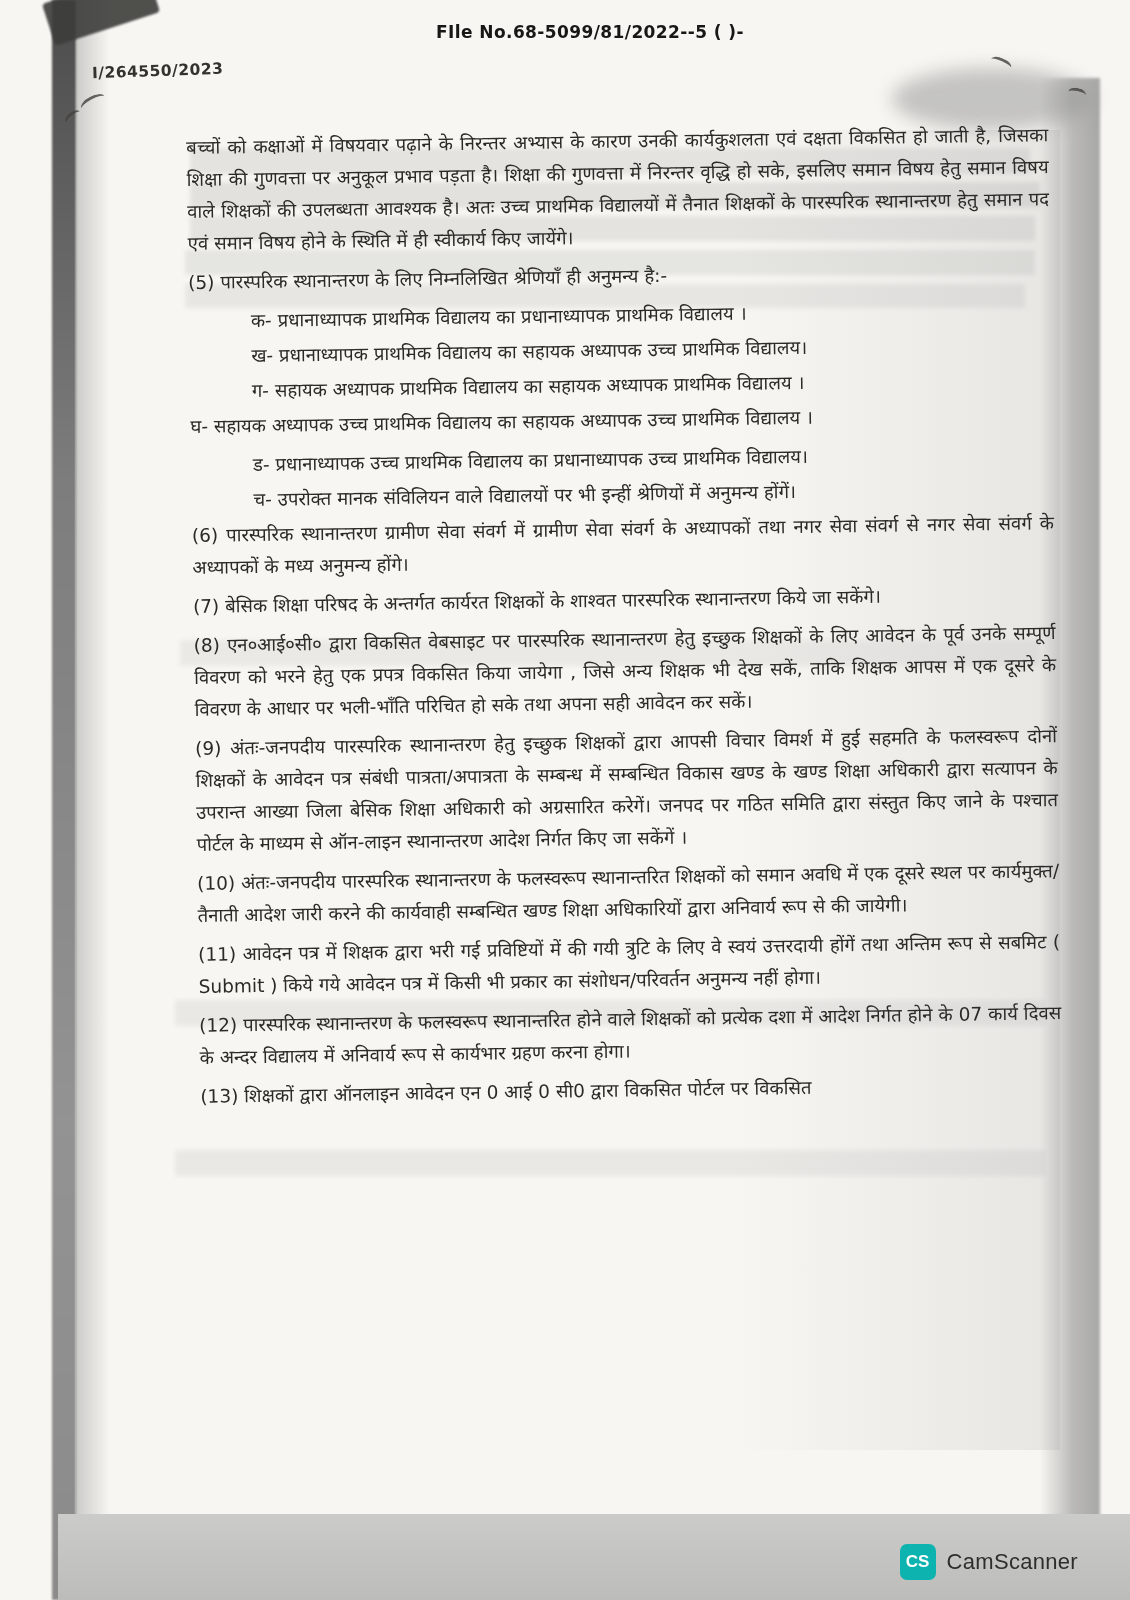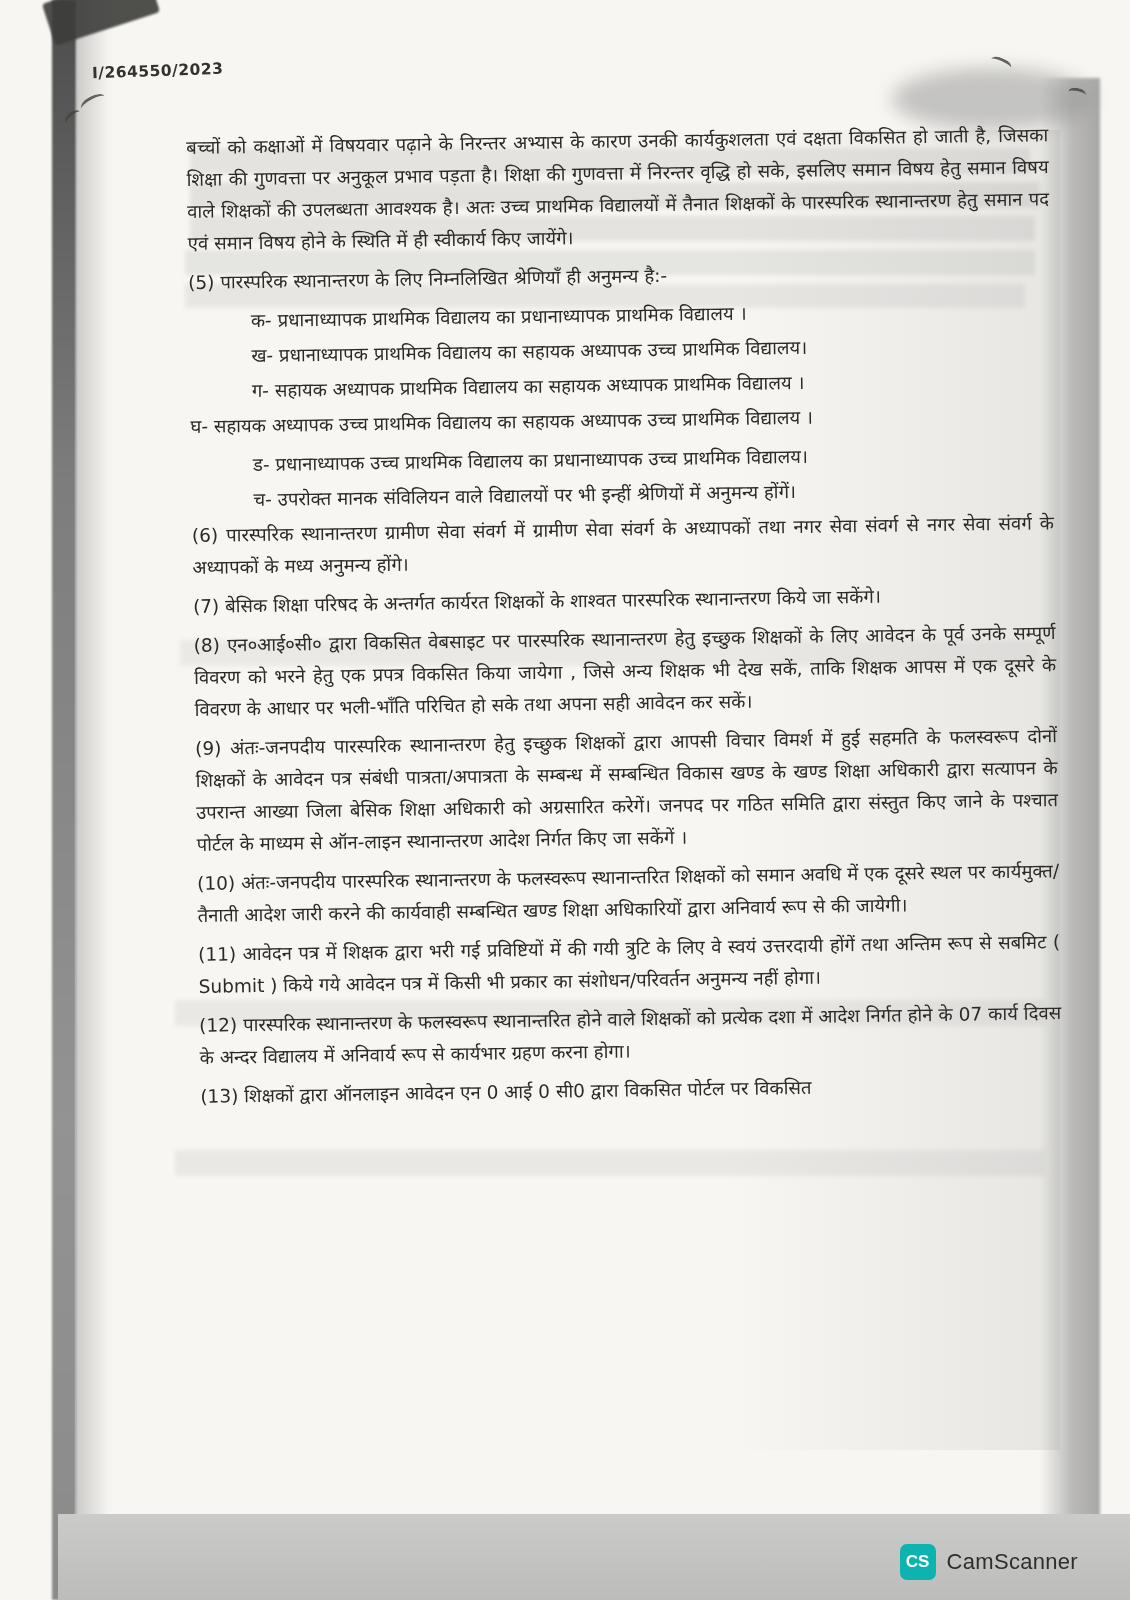--- a/index.html
+++ b/index.html
@@ -103,20 +103,21 @@
   <div class="streak" style="left:185px;top:284px;width:840px;height:24px;opacity:.16"></div>
   <div class="streak" style="left:180px;top:640px;width:860px;height:26px;opacity:.13"></div>
   <div class="streak" style="left:175px;top:1000px;width:870px;height:26px;opacity:.14"></div>
   <div class="streak" style="left:175px;top:1150px;width:870px;height:26px;opacity:.14"></div>
 
   <div class="pen-mark" style="left:80px;top:96px;width:26px;height:10px;transform:rotate(-28deg)"></div>
   <div class="pen-mark" style="left:64px;top:112px;width:18px;height:8px;transform:rotate(-40deg)"></div>
   <div class="pen-mark" style="right:118px;top:58px;width:22px;height:8px;transform:rotate(24deg)"></div>
   <div class="pen-mark" style="right:44px;top:88px;width:18px;height:8px;transform:rotate(12deg)"></div>
 
+  <div class="fileno">FIle No.68-5099/81/2022--5 ( )-</div>
   <div class="refno">I/264550/2023</div>
 
   <div class="doc-body">
       <p class="para body">बच्चों को कक्षाओं में विषयवार पढ़ाने के निरन्तर अभ्यास के कारण उनकी कार्यकुशलता एवं दक्षता विकसित हो जाती है, जिसका शिक्षा की गुणवत्ता पर अनुकूल प्रभाव पड़ता है। शिक्षा की गुणवत्ता में निरन्तर वृद्धि हो सके, इसलिए समान विषय हेतु समान विषय वाले शिक्षकों की उपलब्धता आवश्यक है। अतः उच्च प्राथमिक विद्यालयों में तैनात शिक्षकों के पारस्परिक स्थानान्तरण हेतु समान पद एवं समान विषय होने के स्थिति में ही स्वीकार्य किए जायेंगे।</p>
       <p class="para body">(5) पारस्परिक स्थानान्तरण के लिए निम्नलिखित श्रेणियाँ ही अनुमन्य है:-</p>
       <p class="para list">क- प्रधानाध्यापक प्राथमिक विद्यालय का प्रधानाध्यापक प्राथमिक विद्यालय ।</p>
       <p class="para list">ख- प्रधानाध्यापक प्राथमिक विद्यालय का सहायक अध्यापक उच्च प्राथमिक विद्यालय।</p>
       <p class="para list">ग- सहायक अध्यापक प्राथमिक विद्यालय का सहायक अध्यापक प्राथमिक विद्यालय ।</p>
       <p class="para body">घ- सहायक अध्यापक उच्च प्राथमिक विद्यालय का सहायक अध्यापक उच्च प्राथमिक विद्यालय ।</p>
       <p class="para list">ड- प्रधानाध्यापक उच्च प्राथमिक विद्यालय का प्रधानाध्यापक उच्च प्राथमिक विद्यालय।</p>

